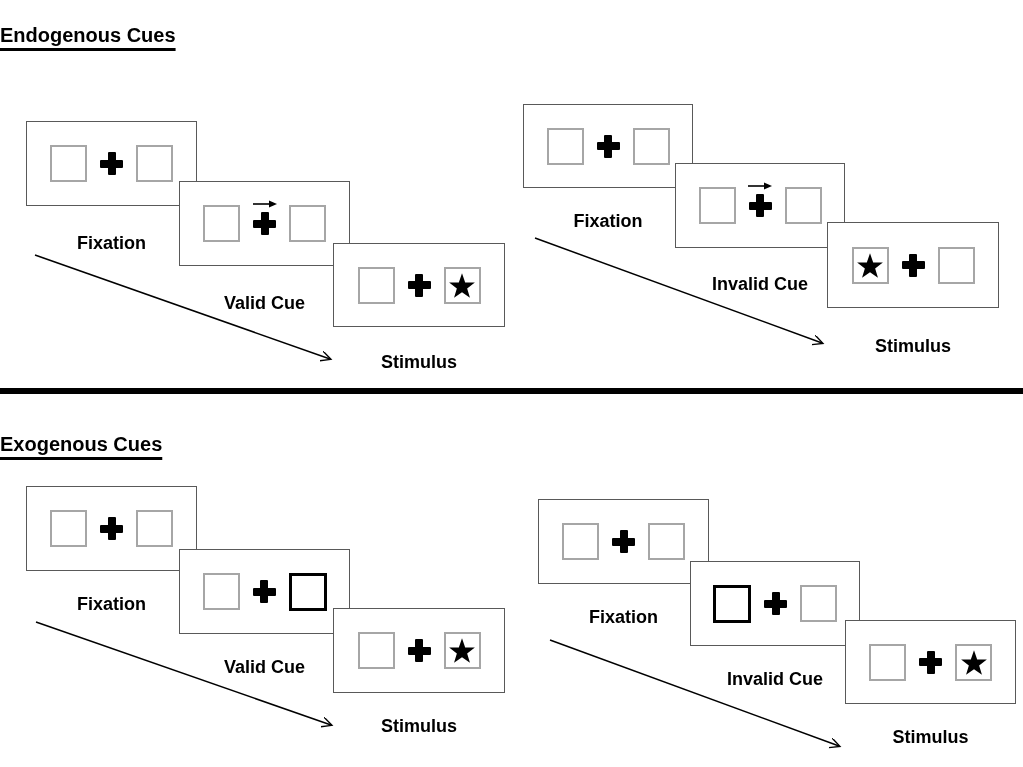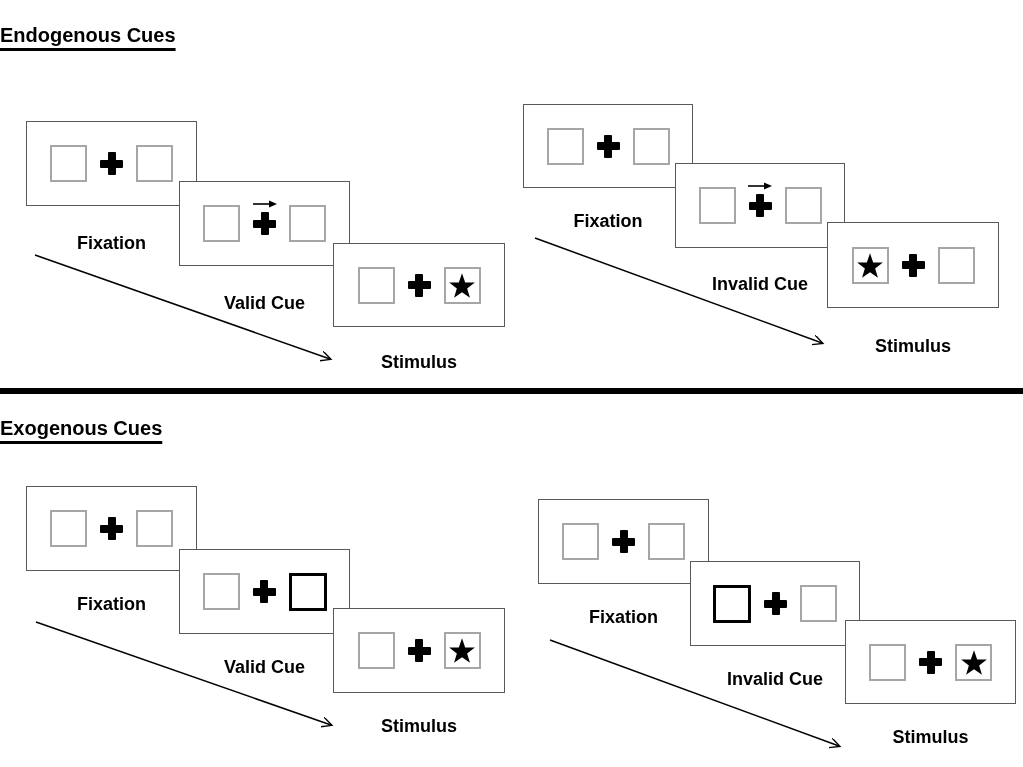--- a/index.html
+++ b/index.html
@@ -125,21 +125,21 @@
       <polygon points="12,1 14.73,8.85 23.03,9.02 16.41,14.03 18.82,21.98 12,17.24 5.18,21.98 7.59,14.03 0.97,9.02 9.27,8.85" fill="#000"></polygon>
     </svg>
   </div>
   <span class="cross"></span>
   <div class="box"></div>
 </div>
 <div class="plabel" style="left:827px;top:320px;width:172px">Stimulus</div>
 
 <div class="divider"></div>
 
-<div class="title" style="top:417px"><span>Exogenous Cues</span></div>
+<div class="title" style="top:433px"><span>Exogenous Cues</span></div>
 
 <svg class="flow" style="left:31px;top:617px" width="312" height="116">
   <line x1="5" y1="5" x2="300" y2="108" stroke="#000" stroke-width="1.5" marker-end="url(#ah)"></line>
 </svg>
 
 <div class="panel p1" style="left:26px;top:486px;width:171px;height:85px">
   <div class="box"></div>
   <span class="cross"></span>
   <div class="box"></div>
 </div>

